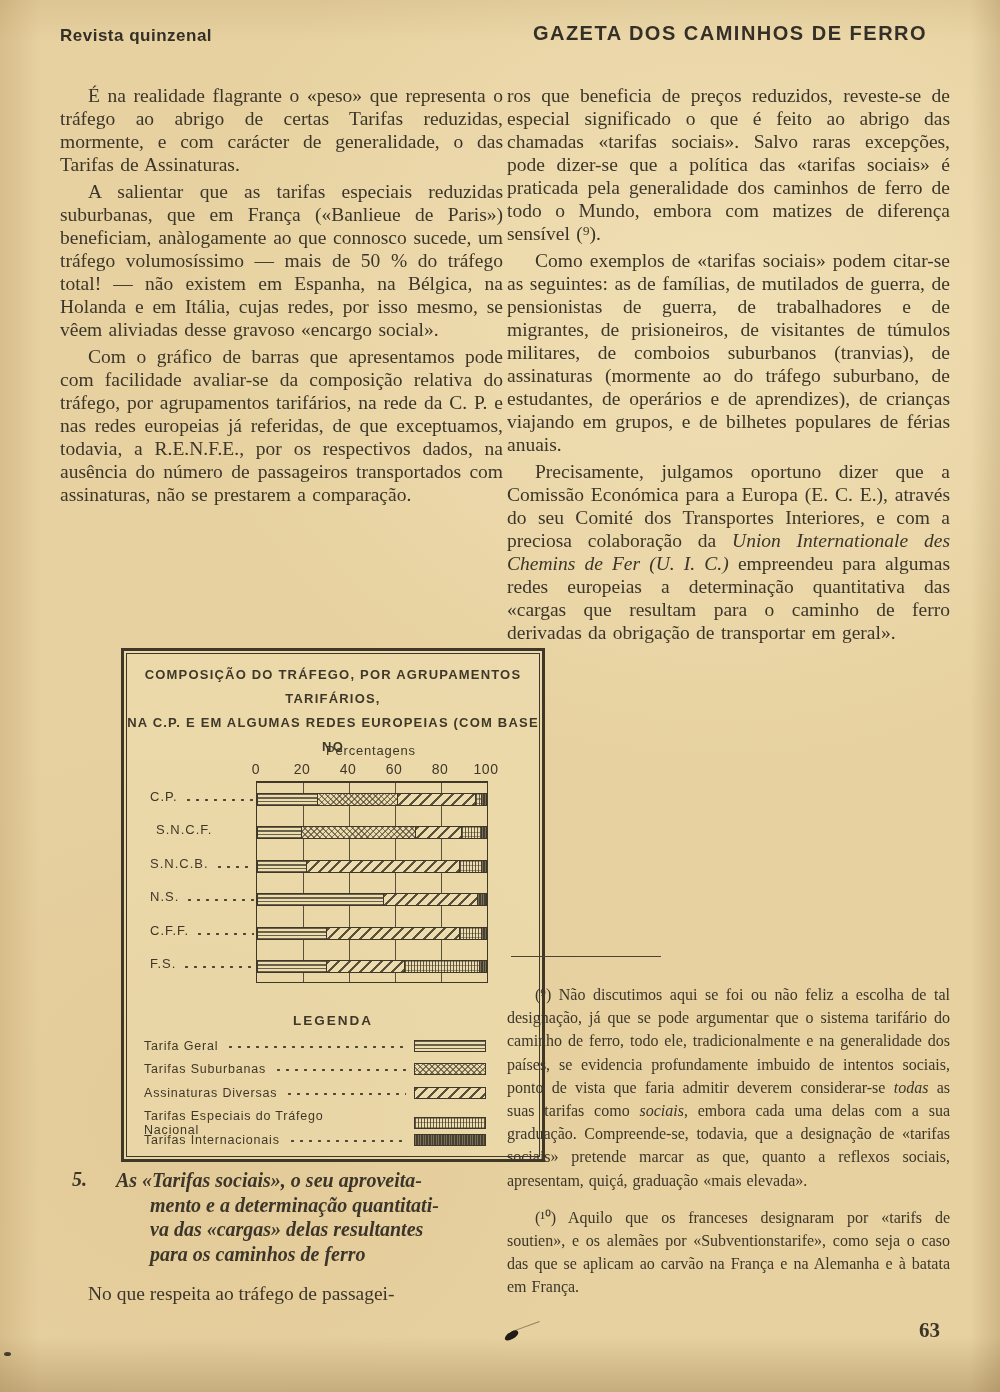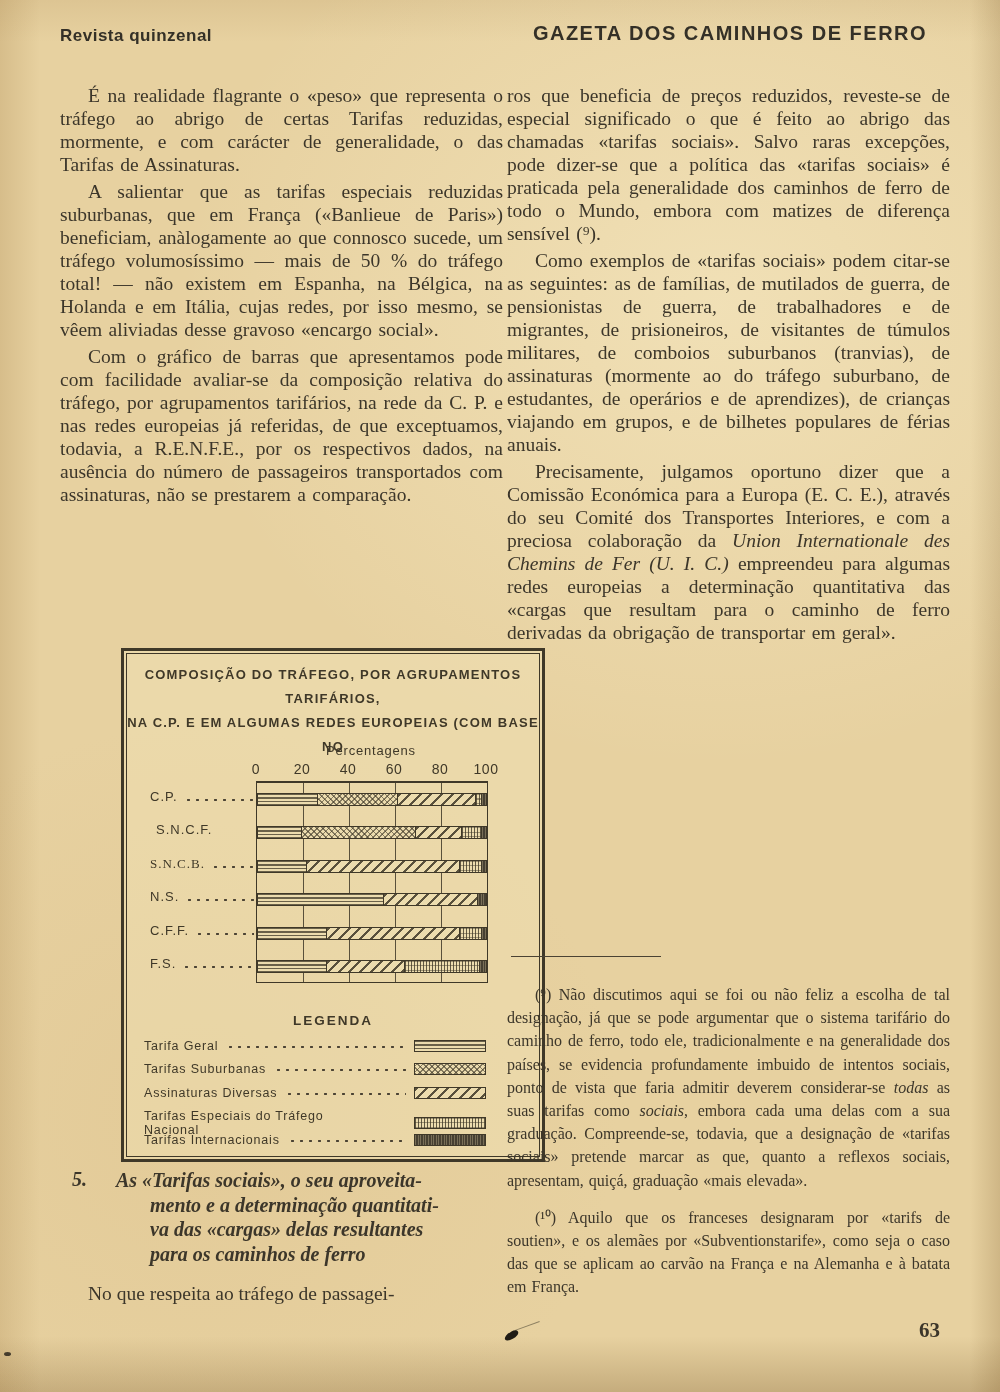--- a/index.html
+++ b/index.html
@@ -126,21 +126,21 @@
       </div>
     <div class="row-labels">
         <div class="row-label" style="top: 8px;">
           <span>C.P.</span>
           <div class="dots"></div>
         </div>
         <div class="row-label" style="top: 41.4px; flex-direction: column;">
           <span>S.N.C.F.</span>
           <div class="dots"></div>
         </div>
-        <div class="row-label" style="top: 74.8px; font-family: Liberation Serif, serif;">
+        <div class="row-label" style="top: 74.8px;">
           <span>S.N.C.B.</span>
           <div class="dots"></div>
         </div>
         <div class="row-label" style="top: 108px;">
           <span>N.S.</span>
           <div class="dots"></div>
         </div>
         <div class="row-label" style="top: 141.6px;">
           <span>C.F.F.</span>
           <div class="dots"></div>

